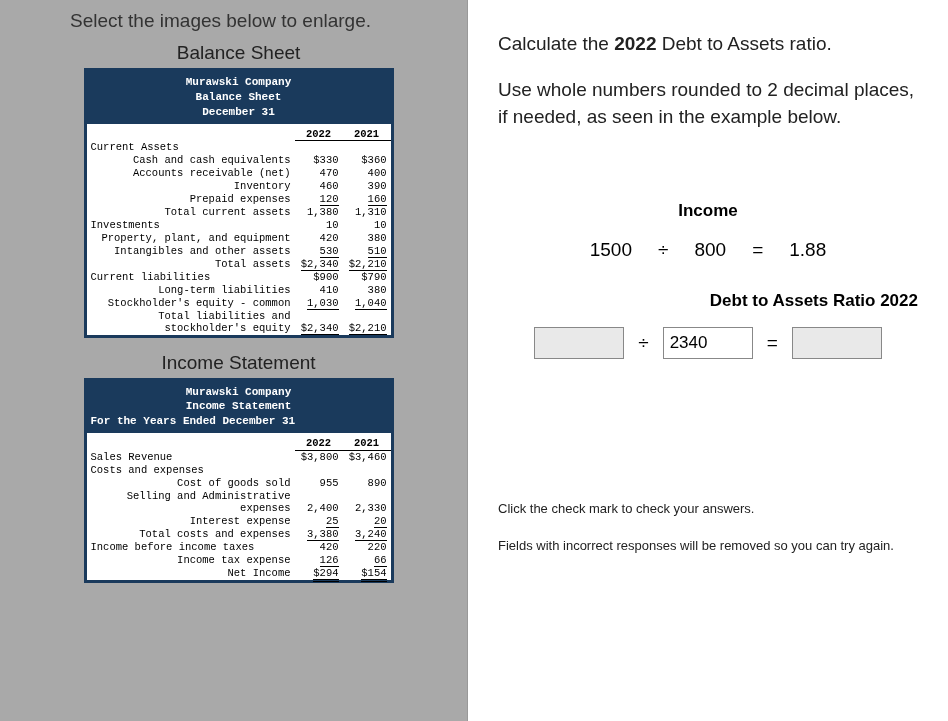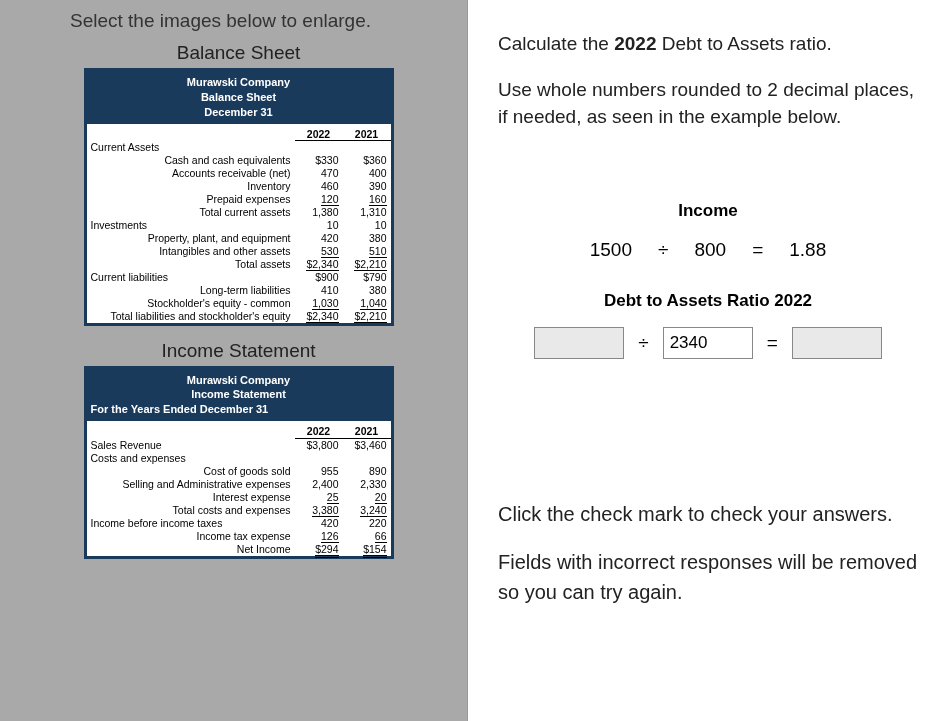--- a/index.html
+++ b/index.html
@@ -35,20 +35,21 @@
     text-align: center;
     color: #222;
     margin-bottom: 4px;
   }
   .sheet-box {
     background: #fff;
     border: 3px solid #1a3a5c;
     padding: 0;
     width: 310px;
     margin: 0 auto 14px auto;
+    font-family: Liberation Mono, monospace;
   }
   .sheet-header {
     background: #1a3a5c;
     color: #fff;
     text-align: center;
     font-weight: bold;
     font-size: 11px;
     padding: 4px 0 4px 0;
     line-height: 1.35;
   }
@@ -93,21 +94,21 @@
     display: flex;
     justify-content: center;
     align-items: center;
     gap: 26px;
     font-size: 19px;
   }
   .calc-row .op { font-size: 19px; }
   .debt-title {
     font-weight: bold;
     font-size: 17px;
-    text-align: center;
+    text-align: right;
     margin-top: 30px;
     margin-bottom: 16px;
   }
   .input-row {
     display: flex;
     justify-content: center;
     align-items: center;
     gap: 14px;
     font-size: 19px;
   }
@@ -116,21 +117,21 @@
     height: 32px;
     border: 1px solid #888;
     background: #e9e9e9;
     font-size: 17px;
     padding: 2px 6px;
     text-align: left;
   }
   .inp.white { background: #fff; }
   .bottom-text {
     margin-top: 140px;
-    font-size: 20px;
+    font-size: 13px;
     color: #222;
     line-height: 1.5;
   }
 </style>
 </head>
 <body>
 
 <div class="left-panel">
   <div class="enlarge-text">Select the images below to enlarge.</div>
   <div class="sheet-title">Balance Sheet</div>

